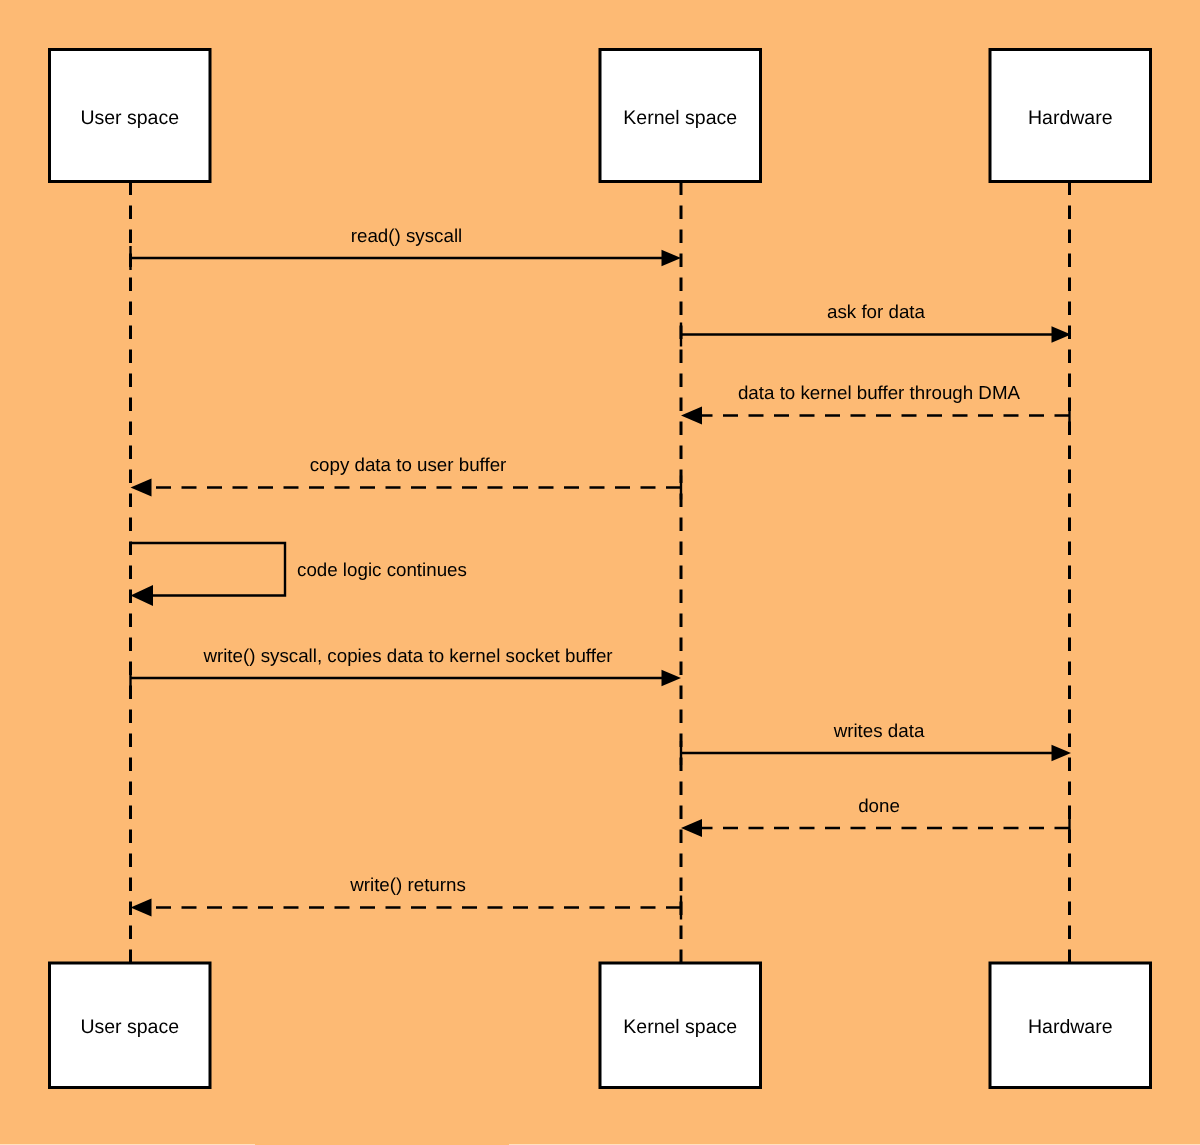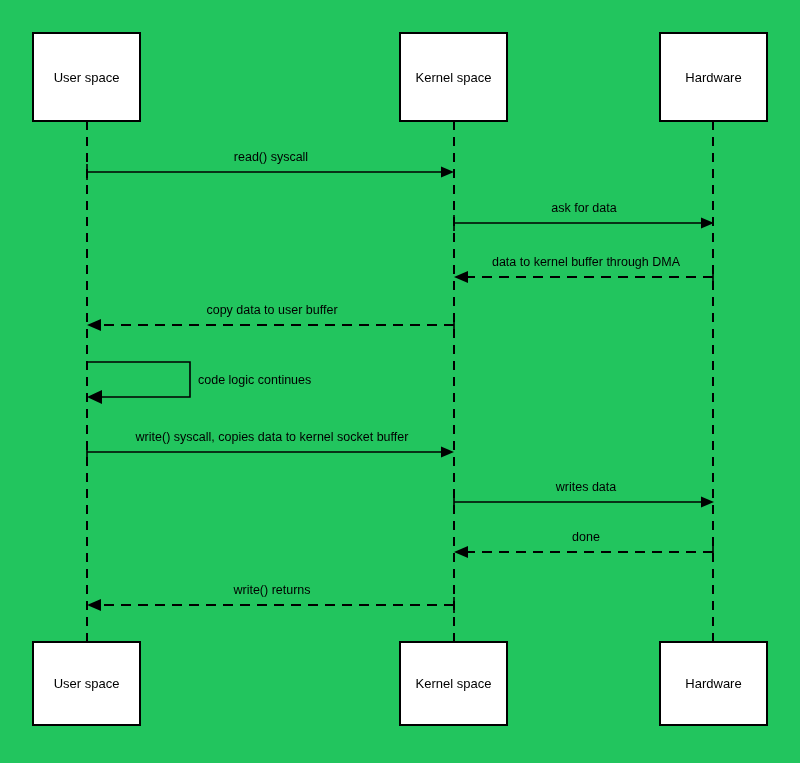--- a/index.html
+++ b/index.html
@@ -4,21 +4,21 @@
 <style>
   html, body {
     margin: 0;
     padding: 0;
     background: #ffffff;
   }
   #diagram-root {
     position: relative;
     width: 800px;
     height: 763px;
-    background: #22c55e;
+    background: #fdba74;
     font-family: "Liberation Sans", sans-serif;
   }
   svg#sequence-diagram {
     display: block;
     width: 800px;
     height: 763px;
   }
   .lifeline-box rect {
     fill: #ffffff;
     stroke: #000000;

